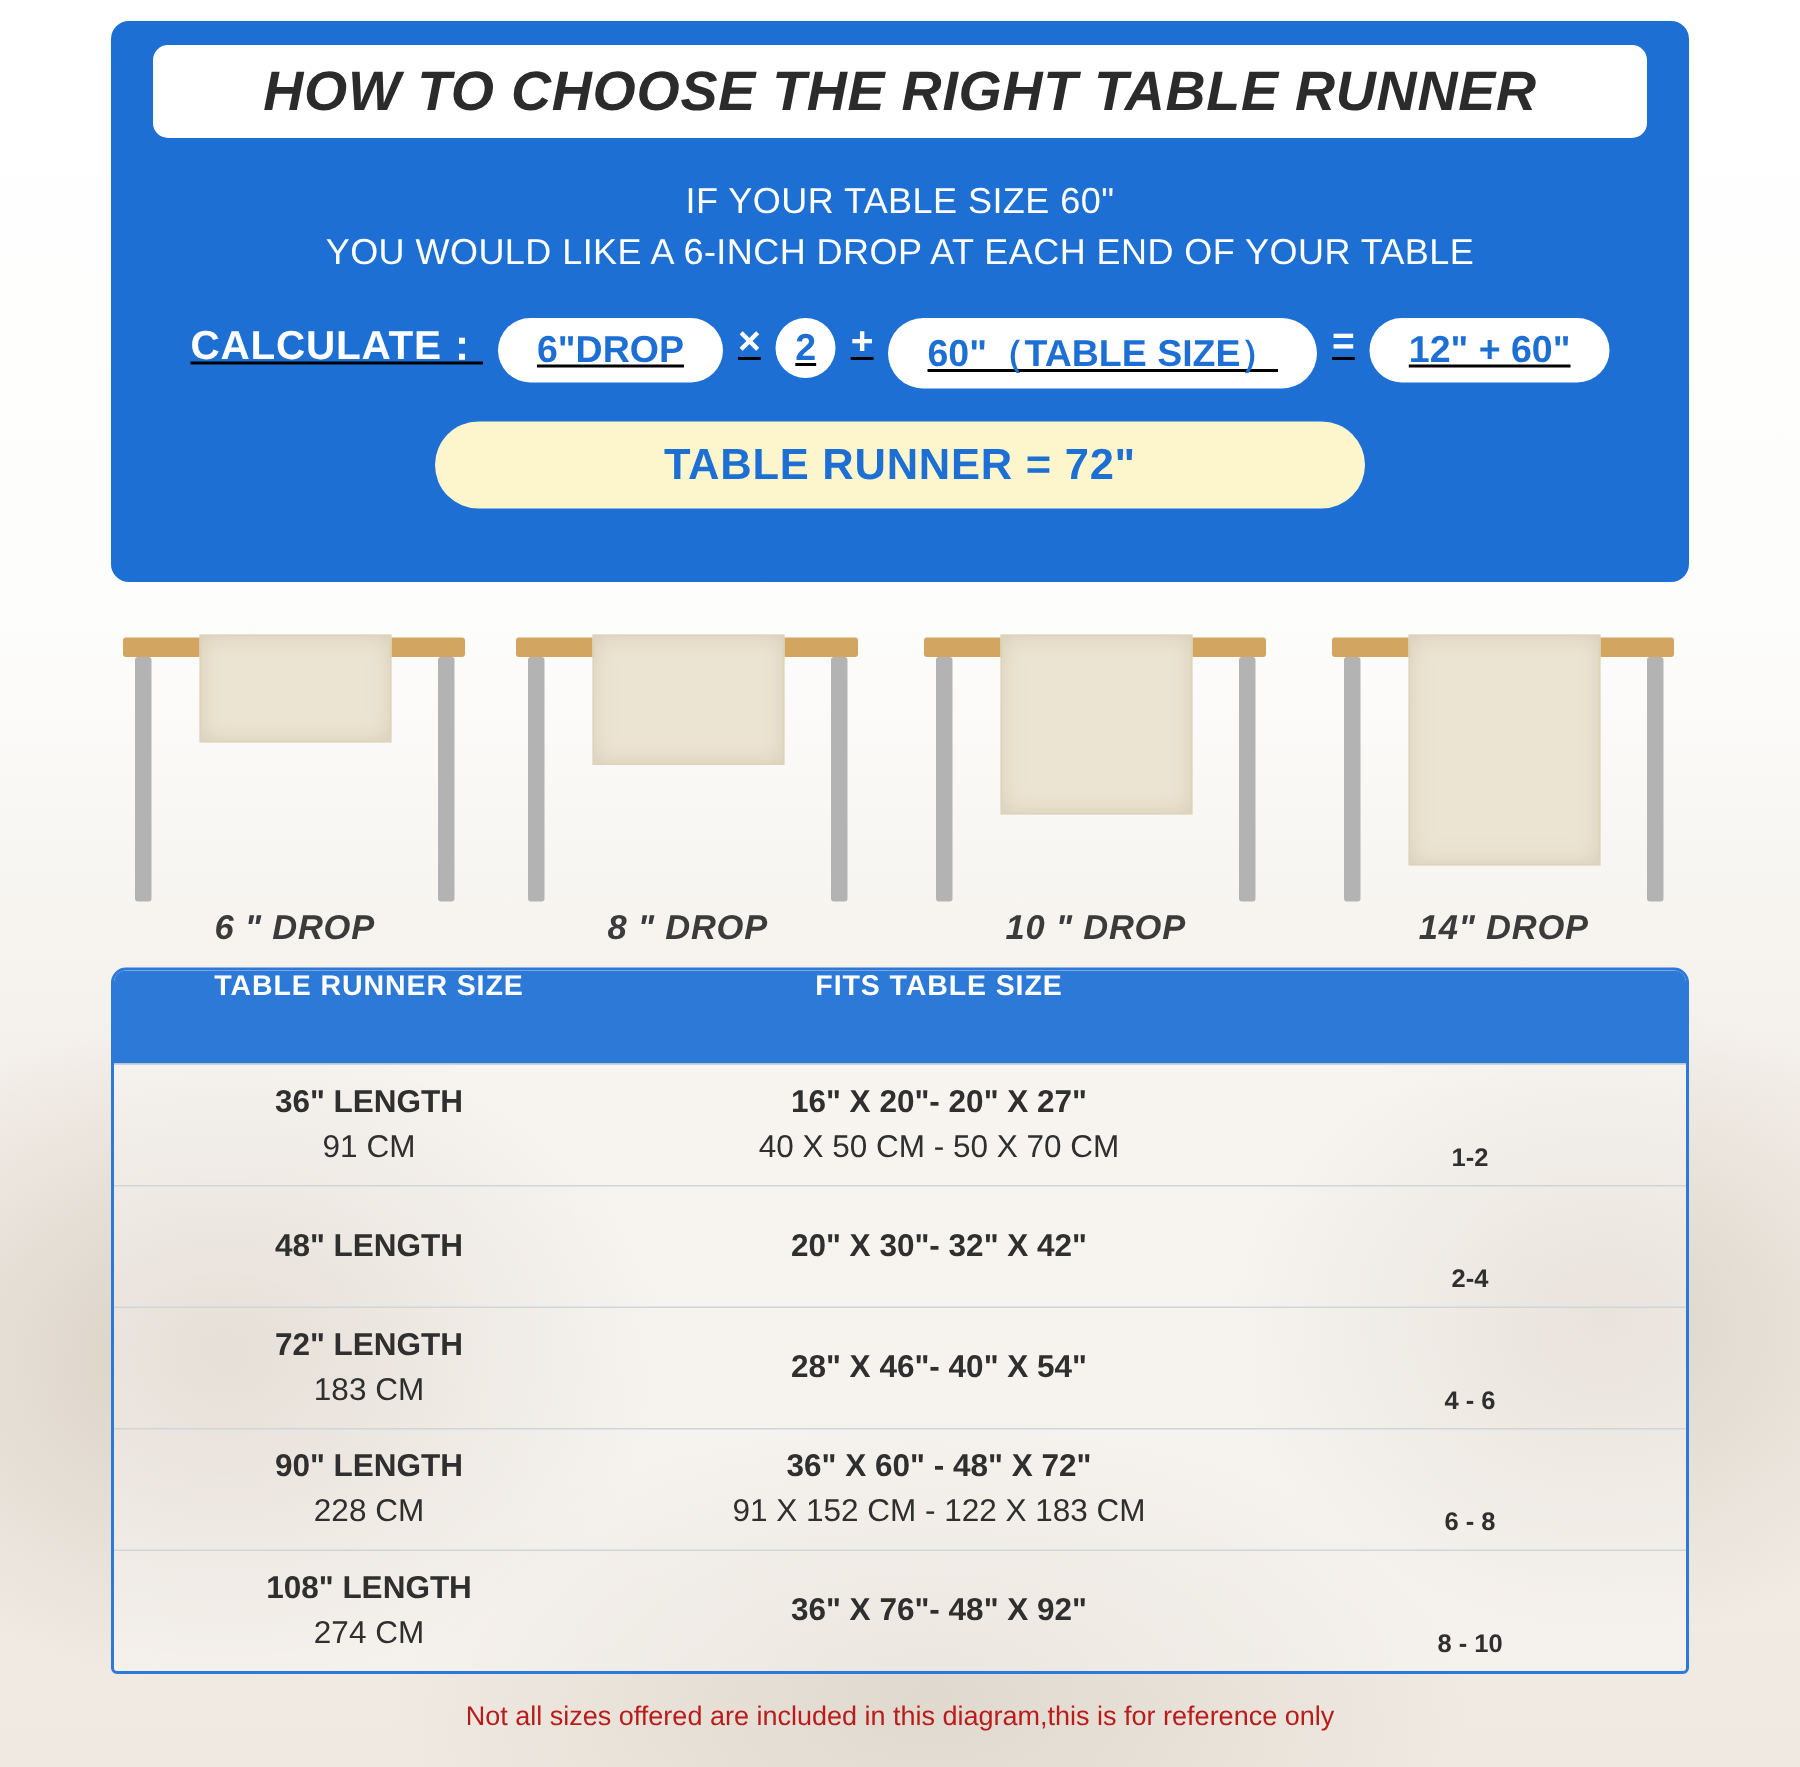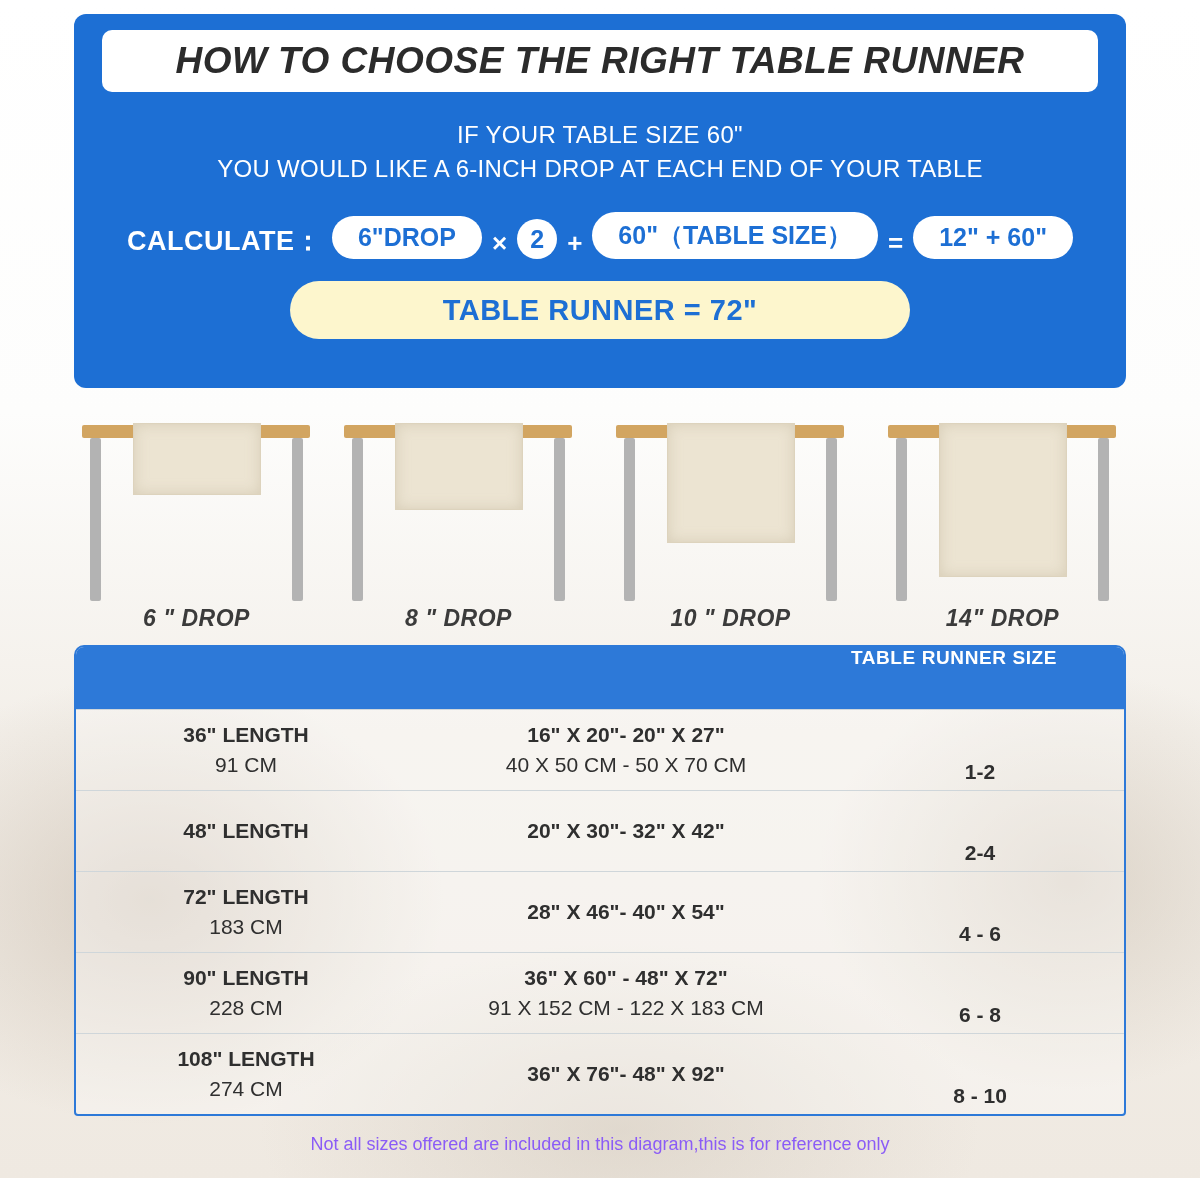--- a/index.html
+++ b/index.html
@@ -67,23 +67,24 @@
     text-align: center;
     color: #ffffff;
     font-size: 24px;
     line-height: 34px;
     letter-spacing: 0.3px;
   }
 
   .calc-row {
     margin-top: 26px;
     display: flex;
-    align-items: flex-end;
+    align-items: flex-start;
     justify-content: center;
     gap: 10px;
+    text-decoration: underline;
   }
   .calc-label {
     color: #ffffff;
     font-size: 27px;
     font-weight: bold;
     letter-spacing: 0.5px;
   }
   .pill {
     background: #ffffff;
     color: #1d6fd4;
@@ -190,22 +191,21 @@
     border-radius: 10px 10px 4px 4px;
     overflow: hidden;
     border: 2px solid #2d79d8;
     box-sizing: border-box;
     background: rgba(255,255,255,0.35);
   }
   .thead {
     display: flex;
     background: #2d79d8;
     height: 62px;
-    align-items: flex-end;
-    flex-direction: column;
+    align-items: flex-start;
   }
   .thead div {
     text-align: center;
     color: #ffffff;
     font-size: 19px;
     font-weight: bold;
     letter-spacing: 0.6px;
   }
   .col1 { width: 340px; }
   .col2 { width: 420px; }
@@ -228,30 +228,30 @@
     line-height: 30px;
     font-weight: bold;
   }
   .cell-sub {
     font-size: 21px;
     line-height: 30px;
     font-weight: normal;
   }
   .c1 { width: 340px; }
   .c2 { width: 420px; }
-  .c3 { width: 288px; font-size: 21px; font-weight: bold; margin-top: 44px; }
+  .c3 { width: 288px; font-size: 17px; font-weight: bold; margin-top: 44px; }
 
   .footnote {
     position: absolute;
     left: 0;
     top: 1134px;
     width: 1200px;
     text-align: center;
     font-size: 18px;
-    color: #8b5cf6;
+    color: #b91c1c;
   }
 </style>
 </head>
 <body>
 
 <div class="bg-photo"></div>
 
 <div class="page">
 
   <div class="calc-panel">
@@ -311,20 +311,21 @@
       <div class="leg right"></div>
       <div class="runner" style="height:152px;"></div>
       <div class="drop-label">14" DROP</div>
     </div>
   </div>
 
   <div class="size-table">
 
     <div class="thead">
       <div class="col1">TABLE RUNNER SIZE</div>
+      <div class="col2">FITS TABLE SIZE</div>
     </div>
 
     <div class="trow">
       <div class="c1">
         <div class="cell-main">36" LENGTH</div>
         <div class="cell-sub">91 CM</div>
       </div>
       <div class="c2">
         <div class="cell-main">16" X 20"- 20" X 27"</div>
         <div class="cell-sub">40 X 50 CM - 50 X 70 CM</div>

